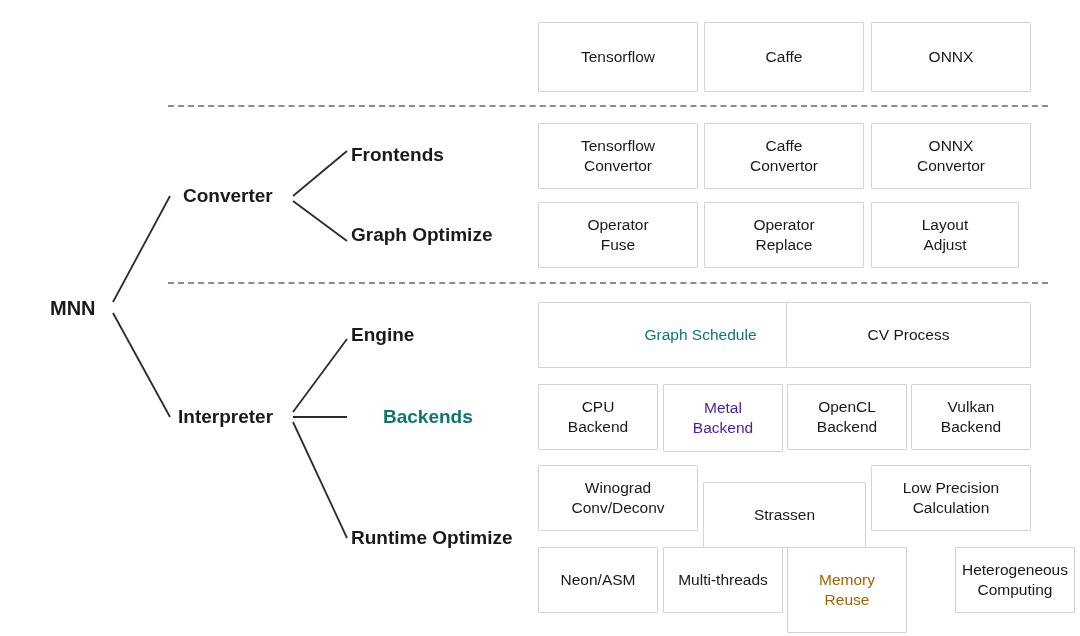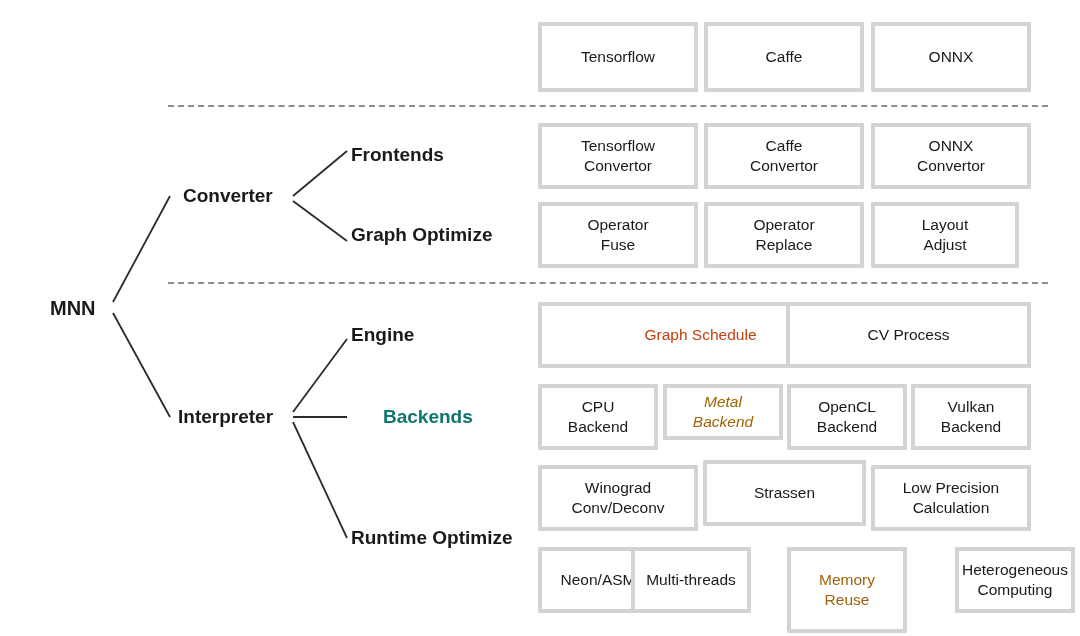--- a/index.html
+++ b/index.html
@@ -34,21 +34,21 @@
     white-space: nowrap;
     line-height: 1;
   }
   .lvl0 { font-size: 20px; }
   .lvl1 { font-size: 19px; text-align: center; }
   .lvl2 { font-size: 19px; }
 
   
   .box {
     position: absolute;
-    border: 4px solid #a3a3a3;
+    border: 1px solid #a3a3a3;
     background: #ffffff;
     box-sizing: border-box;
     display: flex;
     align-items: center;
     justify-content: center;
     text-align: center;
     color: #1a1a1a;
     font-size: 15.5px;
     line-height: 1.32;
     padding: 2px 4px;
@@ -155,39 +155,39 @@
           </div>
         </div>
         <div class="box" style="left: 871px; top: 202px; width: 148px; height: 66px; border-color: rgb(211, 211, 211); color: rgb(26, 26, 26);">
           <div>
             <span>Layout</span>
             <span>Adjust</span>
           </div>
         </div>
       </div>
       <div>
-        <div class="box" style="left: 538px; top: 302px; width: 286px; height: 66px; border-color: rgb(211, 211, 211); color: #c2410c; padding-left: 43px;">
+        <div class="box" style="left: 538px; top: 302px; width: 286px; height: 66px; border-color: rgb(211, 211, 211); color: #0f766e; padding-left: 43px;">
           <div>
             <span>Graph Schedule</span>
           </div>
         </div>
         <div class="box" style="left: 786px; top: 302px; width: 245px; height: 66px; border-color: rgb(211, 211, 211); color: rgb(26, 26, 26);">
           <div>
             <span>CV Process</span>
           </div>
         </div>
       </div>
       <div>
         <div class="box" style="left: 538px; top: 384px; width: 120px; height: 66px; border-color: rgb(211, 211, 211); color: rgb(26, 26, 26);">
           <div>
             <span>CPU</span>
             <span>Backend</span>
           </div>
         </div>
-        <div class="box" style="left: 663px; top: 384px; width: 120px; height: 56px; border-color: rgb(211, 211, 211); color: #a16207; font-style: italic;">
+        <div class="box" style="left: 663px; top: 384px; width: 120px; height: 68px; border-color: rgb(211, 211, 211); color: #4c1d95;">
           <div>
             <span>Metal</span>
             <span>Backend</span>
           </div>
         </div>
         <div class="box" style="left: 787px; top: 384px; width: 120px; height: 66px; border-color: rgb(211, 211, 211); color: rgb(26, 26, 26);">
           <div>
             <span>OpenCL</span>
             <span>Backend</span>
           </div>
@@ -199,39 +199,39 @@
           </div>
         </div>
       </div>
       <div>
         <div class="box" style="left: 538px; top: 465px; width: 160px; height: 66px; border-color: rgb(211, 211, 211); color: rgb(26, 26, 26);">
           <div>
             <span>Winograd</span>
             <span>Conv/Deconv</span>
           </div>
         </div>
-        <div class="box" style="left: 703px; top: 460px; width: 163px; height: 66px; border-color: rgb(211, 211, 211); color: rgb(26, 26, 26);">
+        <div class="box" style="left: 703px; top: 482px; width: 163px; height: 66px; border-color: rgb(211, 211, 211); color: rgb(26, 26, 26);">
           <div>
             <span>Strassen</span>
           </div>
         </div>
         <div class="box" style="left: 871px; top: 465px; width: 160px; height: 66px; border-color: rgb(211, 211, 211); color: rgb(26, 26, 26);">
           <div>
             <span>Low Precision</span>
             <span>Calculation</span>
           </div>
         </div>
       </div>
       <div>
         <div class="box" style="left: 538px; top: 547px; width: 120px; height: 66px; border-color: rgb(211, 211, 211); color: rgb(26, 26, 26);">
           <div>
             <span>Neon/ASM</span>
           </div>
         </div>
-        <div class="box" style="left: 631px; top: 547px; width: 120px; height: 66px; border-color: rgb(211, 211, 211); color: rgb(26, 26, 26);">
+        <div class="box" style="left: 663px; top: 547px; width: 120px; height: 66px; border-color: rgb(211, 211, 211); color: rgb(26, 26, 26);">
           <div>
             <span>Multi-threads</span>
           </div>
         </div>
         <div class="box" style="left: 787px; top: 547px; width: 120px; height: 86px; border-color: rgb(211, 211, 211); color: #a16207;">
           <div>
             <span>Memory</span>
             <span>Reuse</span>
           </div>
         </div>

